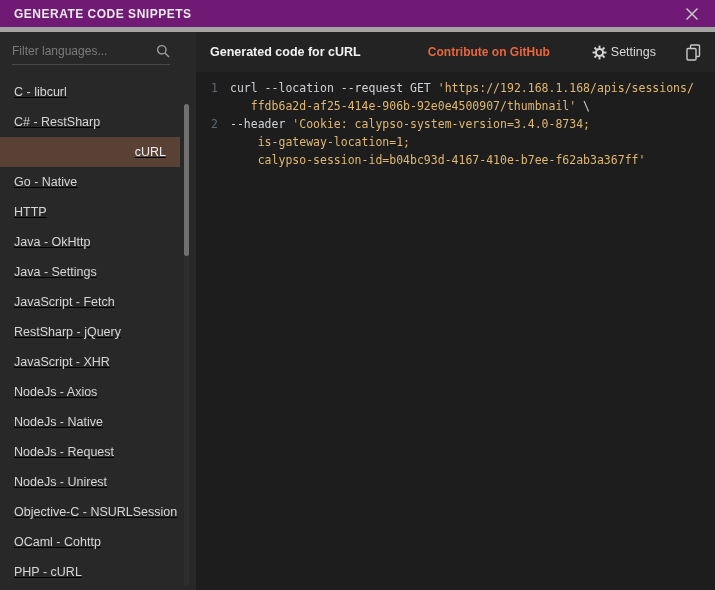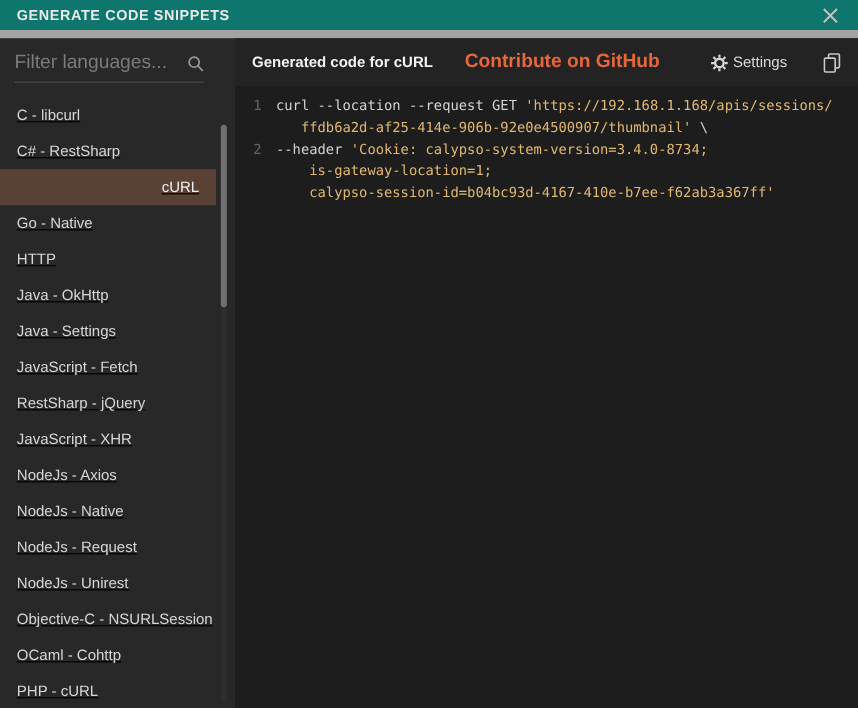--- a/index.html
+++ b/index.html
@@ -11,22 +11,22 @@
     overflow: hidden;
     -webkit-font-smoothing: antialiased;
   }
   .dialog { width: 715px; height: 590px; display: flex; flex-direction: column; background: #282828; }
 
   
   .titlebar {
     height: 32px; flex: none;
     display: flex; align-items: center;
     padding: 0 14px;
-    background: #0f766e;
-    border-bottom: 7px solid #a3a3a3;
+    background: #701a75;
+    border-bottom: 5px solid #a3a3a3;
     justify-content: center;
   }
   .title {
     color: #e9e9e9; font-size: 12px; font-weight: 700; letter-spacing: 0.5px;
   }
   .close-btn { margin-left: auto; cursor: pointer; display: flex; align-items: center; padding: 2px; }
 
   
   .body { flex: 1; display: flex; min-height: 0; }
 
@@ -34,21 +34,21 @@
   .sidebar { width: 196px; flex: none; position: relative; background: #282828; }
   .filter-wrap {
     margin: 12px 12px 6px 12px;
     width: 158px;
     display: flex; align-items: center;
     border-bottom: 1px solid #4a4a4a;
     padding-bottom: 6px;
   }
   .filter-input {
     flex: 1; background: transparent; border: none; outline: none;
-    color: #eab308; font-size: 16px; font-family: "Liberation Sans", sans-serif;
+    color: #eab308; font-size: 12px; font-family: "Liberation Sans", sans-serif;
     padding: 0; min-width: 0;
   }
   .filter-input::placeholder { color: #7b7b7b; }
   .search-ico { flex: none; margin-left: 6px; display: flex; }
 
   .lang-list { list-style: none; margin: 12px 0 0 0; padding: 0; width: 180px; text-decoration: underline; }
   .lang-item {
     height: 30px; line-height: 30px;
     padding: 0 14px;
     color: #d6d6d6; font-size: 12.5px;
@@ -70,21 +70,21 @@
   .main-header {
     height: 40px; flex: none;
     display: flex; align-items: center;
     padding: 0 14px;
     background: #232323;
   }
   .heading { color: #f2f2f2; font-size: 12.5px; font-weight: 700; }
   .contribute {
     margin-left: auto;
     color: var(--accent, #e8663d);
-    font-size: 16px; font-weight: 600;
+    font-size: 12px; font-weight: 600;
     text-decoration: none; cursor: pointer; white-space: nowrap;
   }
   .settings {
     display: flex; align-items: center; gap: 4px;
     margin-left: 42px;
     color: #d8d8d8; font-size: 12.5px; cursor: pointer; white-space: nowrap;
   }
   .copy-btn { margin-left: 30px; cursor: pointer; display: flex; }
 
   .code-area {

